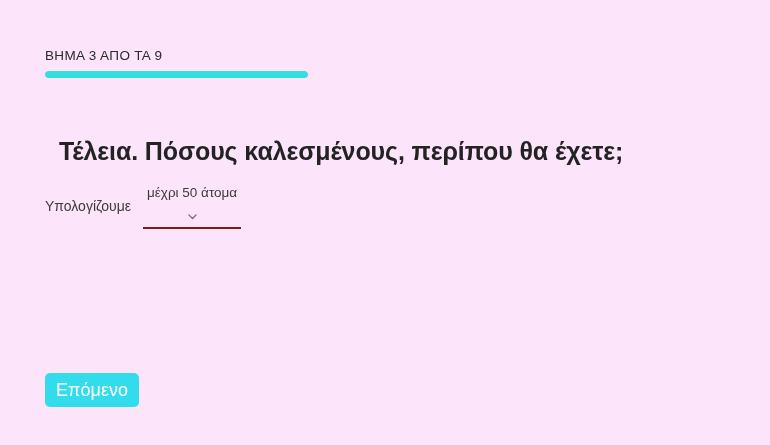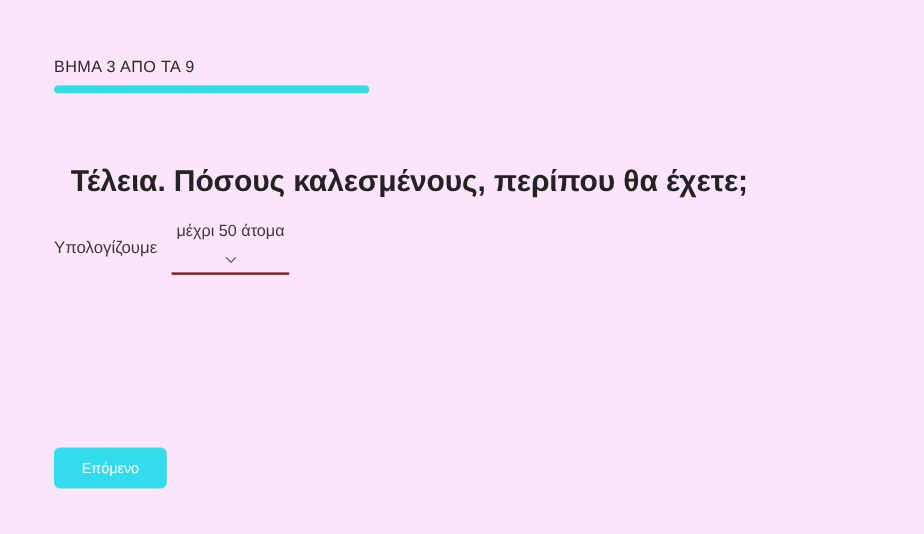--- a/index.html
+++ b/index.html
@@ -119,21 +119,21 @@
     display: inline-flex;
     align-items: center;
     justify-content: center;
     width: 94px;
     height: 34px;
     border: none;
     border-radius: 5px;
     background: #33dcec;
     color: #ffffff;
     font-family: inherit;
-    font-size: 12px;
+    font-size: 18px;
     line-height: 16px;
     cursor: pointer;
     padding: 0;
   }
   .btn-text {
     margin-left: 25px;
     background: none;
     border: none;
     padding: 0;
     font-family: inherit;

